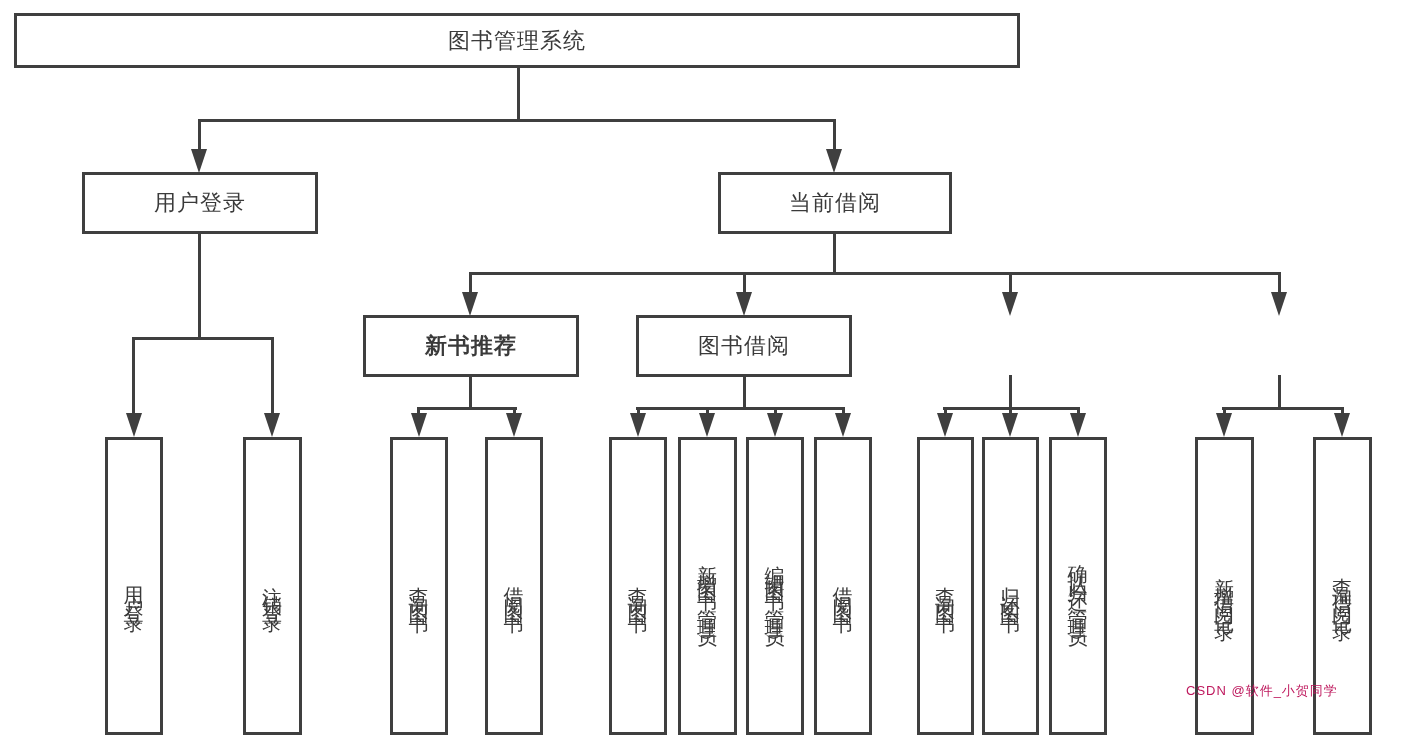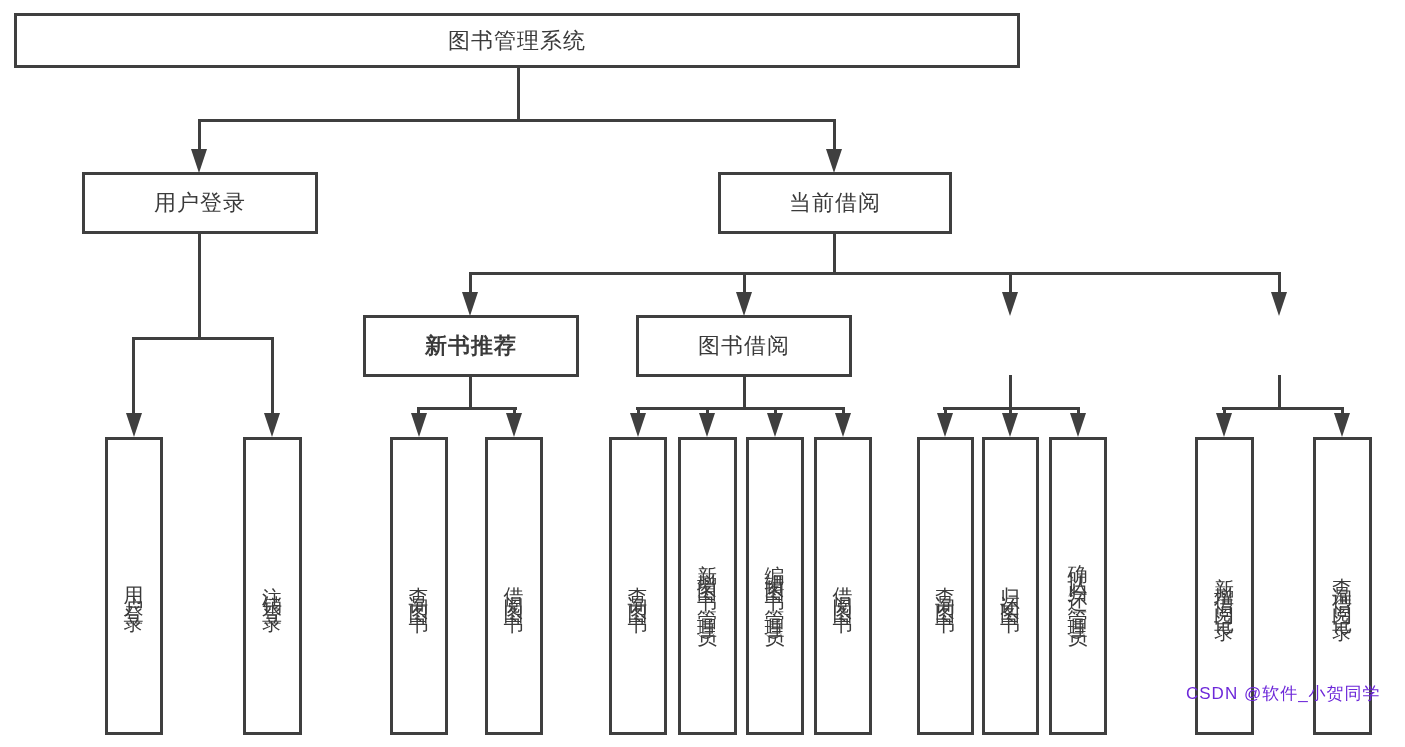--- a/index.html
+++ b/index.html
@@ -31,22 +31,22 @@
   .line { position:absolute; background:#3f3f3f; }
   .arr {
     position:absolute; width:0; height:0;
     border-left:8px solid transparent;
     border-right:8px solid transparent;
     border-top:24px solid #3f3f3f;
   }
   .watermark {
     position:absolute;
     left:1186px; top:682px;
-    font-size:17px;
-    color:#6d28d9;
+    font-size:13px;
+    color:#be185d;
     letter-spacing:1px;
     white-space:nowrap;
     z-index:5;
   }
 </style>
 </head>
 <body>
 
 <div id="canvas">
 

